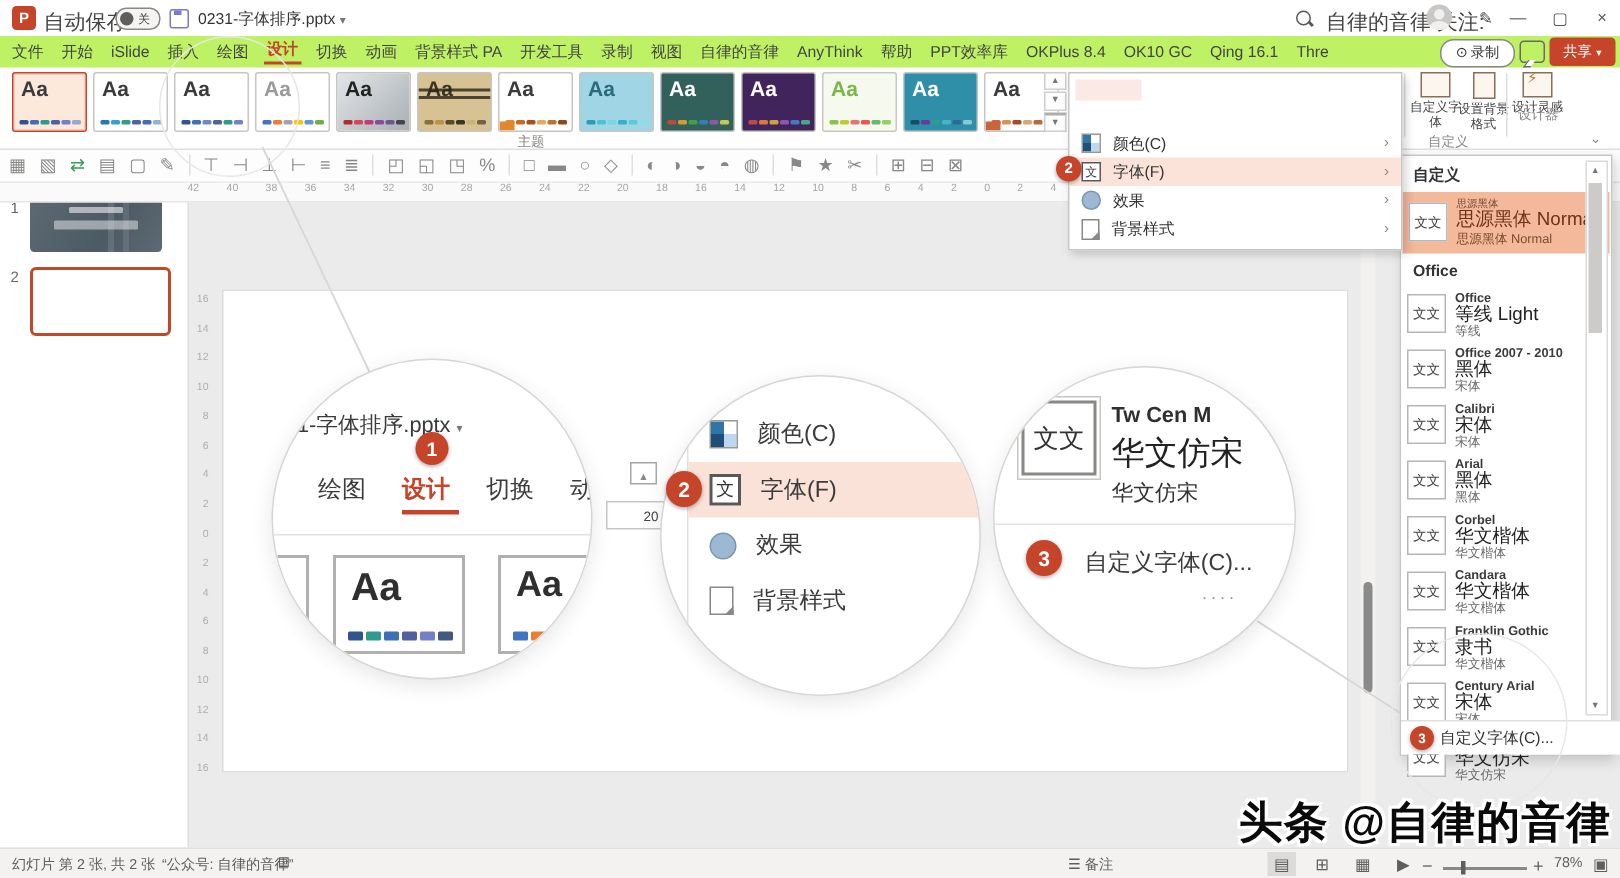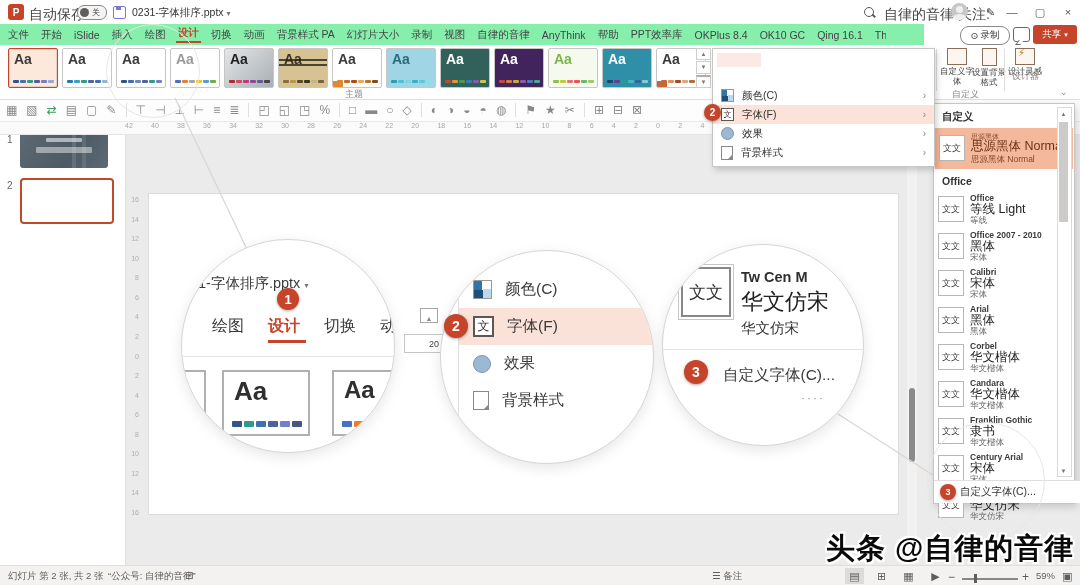--- a/index.html
+++ b/index.html
@@ -19,21 +19,21 @@
   .save-ico:before{content:"";position:absolute;left:2px;top:0;width:5px;height:3px;background:#7a78d0}
   .fname{left:132px;top:6px;font-size:10.5px;color:#333;white-space:nowrap}
   .caret{color:#777;font-size:8px}
   .search-ico{width:8px;height:8px;border:1.5px solid #5a5856;border-radius:50%;position:absolute}
   .search-ico:after{content:"";position:absolute;left:7px;top:7px;width:4px;height:1.5px;background:#5a5856;transform:rotate(45deg)}
   .avatar{left:951px;top:3px;width:17px;height:17px;border-radius:50%;background:#c9c7c5;overflow:hidden}
   .avatar:before{content:"";position:absolute;left:5px;top:3px;width:7px;height:7px;border-radius:50%;background:#f0efee}
   .avatar:after{content:"";position:absolute;left:2px;top:11px;width:13px;height:8px;border-radius:50%;background:#f0efee}
   .winbtn{top:0;width:24px;height:24px;display:flex;align-items:center;justify-content:center;font-size:11px;color:#5a5856}
   
-  #tabsrow{left:0;top:24px;width:924px;height:21px;background:#86efac;z-index:20}
+  #tabsrow{left:0;top:24px;width:1080px;height:21px;background:#bef264;z-index:20}
   #rtabs{left:6px;top:0;width:880px;height:21px;display:flex;gap:8px;align-items:center;overflow:hidden;white-space:nowrap}
   .rtab{font-size:10.5px;color:#444;padding:0 2px;flex:none}
   .rtab.on{color:#C5442A;font-weight:bold;border-bottom:2.5px solid #C5442A;padding-bottom:1px}
   .pill{left:960px;top:2px;width:48px;height:17px;border:1px solid #8a8886;border-radius:9px;font-size:9.5px;
         display:flex;align-items:center;justify-content:center;gap:2px;color:#333;background:#fff}
   .cmt{left:1013px;top:3px;width:15px;height:13px;border:1px solid #6a6866;border-radius:3px}
   .cmt:after{content:"";position:absolute;left:3px;top:12px;width:4px;height:4px;background:#fff;border-left:1px solid #6a6866;border-bottom:1px solid #6a6866;transform:skewX(-35deg)}
   .share{left:1033px;top:1px;width:44px;height:19px;background:#C5442A;border-radius:3px;color:#fff;font-size:9.5px;
          display:flex;align-items:center;justify-content:center;gap:3px}
   
@@ -193,21 +193,21 @@
     <div id="rtabs" class="abs">
         <span class="rtab">文件</span>
         <span class="rtab">开始</span>
         <span class="rtab">iSlide</span>
         <span class="rtab">插入</span>
         <span class="rtab">绘图</span>
         <span class="rtab on">设计</span>
         <span class="rtab">切换</span>
         <span class="rtab">动画</span>
         <span class="rtab">背景样式 PA</span>
-        <span class="rtab">幻灯片大小</span>
+        <span class="rtab">开发工具</span>
         <span class="rtab">录制</span>
         <span class="rtab">视图</span>
         <span class="rtab">自律的音律</span>
         <span class="rtab">AnyThink</span>
         <span class="rtab">帮助</span>
         <span class="rtab">PPT效率库</span>
         <span class="rtab">OKPlus 8.4</span>
         <span class="rtab">OK10 GC</span>
         <span class="rtab">Qing 16.1</span>
         <span class="rtab">ThreeD 8</span>
@@ -721,16 +721,16 @@
     <div>
         <span class="viewico on" style="left: 845px;">▤</span>
         <span class="viewico" style="left: 872px;">⊞</span>
         <span class="viewico" style="left: 899px;">▦</span>
         <span class="viewico" style="left: 926px;">▶</span>
       </div>
     <div class="st" style="left:948px;font-size:12px">−</div>
     <div class="ztrack"></div>
     <div class="zthumb"></div>
     <div class="st" style="left:1022px;font-size:12px">+</div>
-    <div class="st" style="left:1036px">59%</div>
+    <div class="st" style="left:1036px">78%</div>
     <div class="st" style="left:1062px;font-size:11px">▣</div>
   </div>
 </div>
 
 </body></html>

